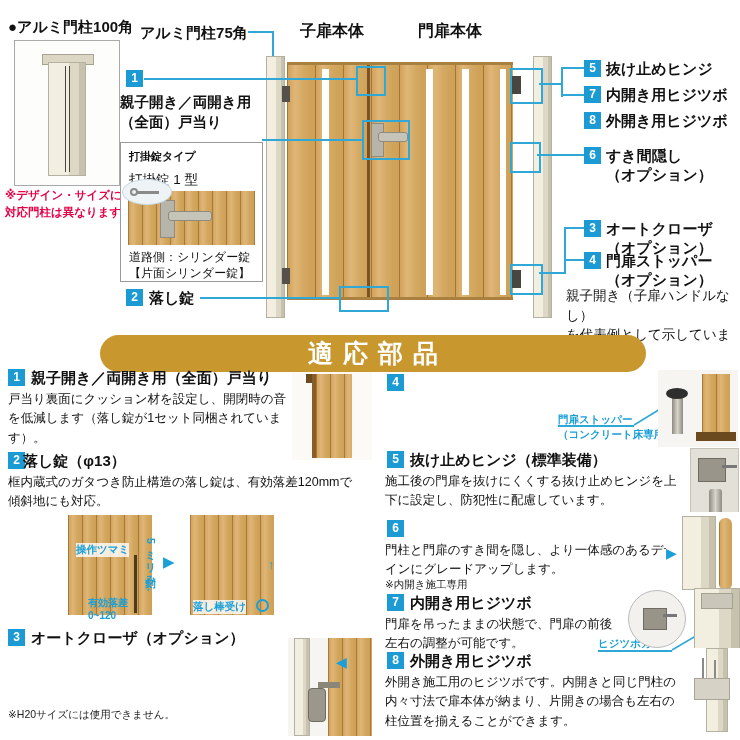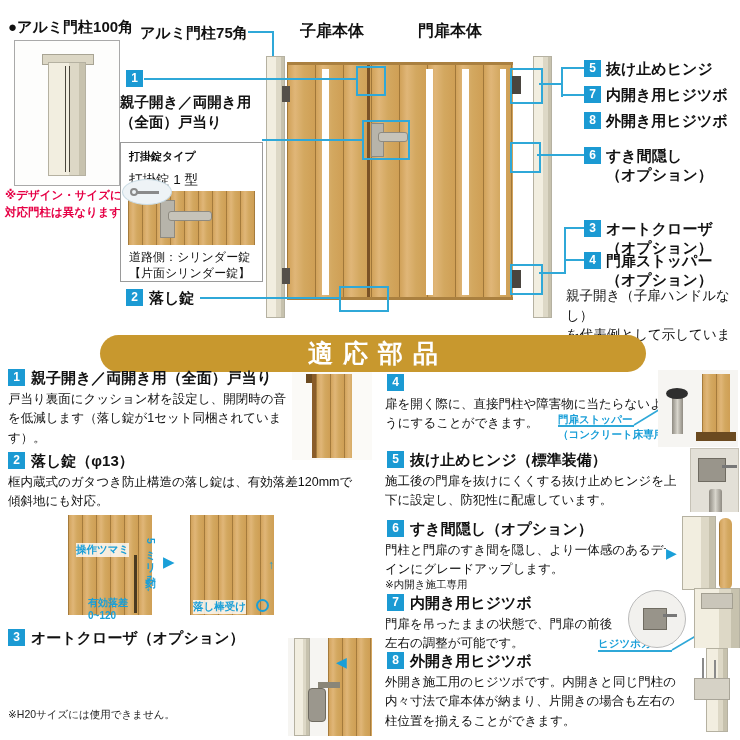--- a/index.html
+++ b/index.html
@@ -136,21 +136,21 @@
   <div class="badge" style="left:8px;top:369px;">1</div>
   <div class="title15" style="left:31px;top:369px;">親子開き／両開き用（全面）戸当り</div>
   <div class="desc" style="left:8px;top:390px;width:288px;">戸当り裏面にクッション材を設定し、開閉時の音を低減します（落し錠が1セット同梱されています）。</div>
   <div class="abs" style="left:292px;top:372px;width:80px;height:88px;background:#fbfaf7;">
     <div class="abs" style="left:14px;top:2px;width:18px;height:9px;background:#6b4a20;"></div>
     <div class="abs woodf" style="left:24px;top:2px;width:36px;height:84px;"></div>
     <div class="abs" style="left:20px;top:2px;width:4px;height:84px;background:#8a5c28;"></div>
   </div>
 
   <div class="badge" style="left:8px;top:452px;">2</div>
-  <div class="title15" style="left:31px;top:452px;">落し錠（φ13）</div>
+  <div class="title15" style="left:23px;top:452px;">落し錠（φ13）</div>
   <div class="desc" style="left:8px;top:473px;width:352px;">框内蔵式のガタつき防止構造の落し錠は、有効落差120mmで傾斜地にも対応。</div>
   <div class="abs" style="left:60px;top:510px;width:230px;height:120px;">
     <div class="abs woodf" style="left:8px;top:5px;width:84px;height:100px;">
       <div class="abs" style="left:66px;top:40px;width:3px;height:58px;background:#4a3a20;"></div>
     </div>
     <div class="abs cy" style="left:16px;top:33px;font-size:10.5px;background:rgba(255,255,255,.8);">操作ツマミ</div>
     <div class="abs cy" style="left:84px;top:28px;font-size:10.5px;writing-mode:vertical-rl;">5ミリ刻み</div>
     <div class="abs cy" style="left:85px;top:70px;font-size:12px;">↓</div>
     <div class="abs cy pre" style="left:28px;top:86px;font-size:10px;line-height:1.3;">有効落差
 0~120</div>
@@ -166,21 +166,20 @@
   <div class="note-s" style="left:8px;top:708px;">※H20サイズには使用できません。</div>
   <div class="abs" style="left:288px;top:638px;width:84px;height:98px;background:#f6f5f2;">
     <div class="abs post-c" style="left:6px;top:0;width:16px;height:98px;"></div>
     <div class="abs woodf" style="left:40px;top:0;width:44px;height:98px;"></div>
     <div class="abs" style="left:30px;top:44px;width:22px;height:6px;background:#8a8678;"></div>
     <div class="abs" style="left:20px;top:50px;width:16px;height:32px;background:#9b978d;border-radius:4px;border:1px solid #6f6b61;"></div>
     <div class="abs cy" style="left:48px;top:16px;font-size:14px;">◀</div>
   </div>
 
   <div class="badge" style="left:387px;top:374px;">4</div>
-  <div class="desc" style="left:385px;top:395px;width:290px;">扉を開く際に、直接門柱や障害物に当たらないようにすることができます。</div>
   <div class="abs cy pre" style="left:558px;top:412px;font-size:10.5px;line-height:1.45;">門扉ストッパー
 （コンクリート床専用）</div>
   <div class="cl" style="left:558px;top:425px;width:76px;height:1.5px;"></div>
   <svg class="abs" style="left:632px;top:388px;" width="60" height="40">
     <line x1="2" y1="37" x2="56" y2="4" stroke="#2fa8d8" stroke-width="1.5"></line>
   </svg>
   <div class="abs" style="left:658px;top:370px;width:80px;height:77px;background:#f6f5f2;">
     <div class="abs woodf" style="left:44px;top:4px;width:28px;height:60px;"></div>
     <div class="abs" style="left:38px;top:62px;width:40px;height:9px;background:#6b4a20;"></div>
     <div class="abs metal" style="left:14px;top:26px;width:11px;height:38px;"></div>
@@ -190,21 +189,20 @@
   <div class="badge" style="left:387px;top:451px;">5</div>
   <div class="title15" style="left:410px;top:451px;">抜け止めヒンジ（標準装備）</div>
   <div class="desc" style="left:385px;top:472px;width:292px;">施工後の門扉を抜けにくくする抜け止めヒンジを上下に設定し、防犯性に配慮しています。</div>
   <div class="abs" style="left:690px;top:448px;width:49px;height:80px;background:#e3e0d7;border:1px solid #c6c2b6;box-sizing:border-box;">
     <div class="abs" style="left:7px;top:9px;width:26px;height:22px;background:#99958b;border:1px solid #6f6b61;"></div>
     <div class="abs" style="left:31px;top:16px;width:15px;height:3px;background:#777;"></div>
     <div class="abs metal" style="left:18px;top:40px;width:13px;height:26px;border-radius:3px;"></div>
   </div>
 
   <div class="badge" style="left:387px;top:520px;">6</div>
-  <div class="title15" style="left:410px;top:520px;">すき間隠し（オプション）</div>
   <div class="desc" style="left:385px;top:541px;width:292px;">門柱と門扉のすき間を隠し、より一体感のあるデザインにグレードアップします。</div>
   <div class="note-s" style="left:385px;top:578px;">※内開き施工専用</div>
   <div class="abs" style="left:666px;top:512px;width:74px;height:80px;background:#fff;">
     <div class="abs cy" style="left:0px;top:33px;font-size:14px;">▶</div>
     <div class="abs post-c" style="left:16px;top:4px;width:34px;height:74px;"></div>
     <div class="abs woodf" style="left:53px;top:6px;width:13px;height:72px;border-radius:6px;"></div>
   </div>
 
   <div class="badge" style="left:387px;top:594px;">7</div>
   <div class="title15" style="left:410px;top:594px;">内開き用ヒジツボ</div>

